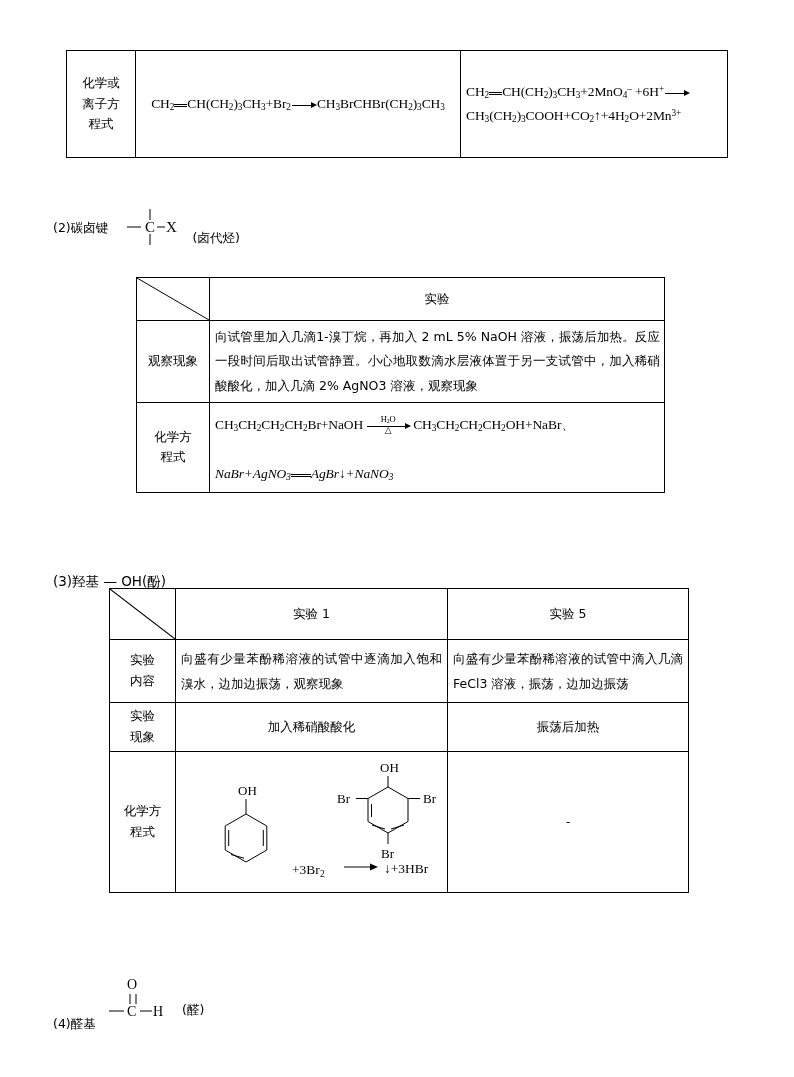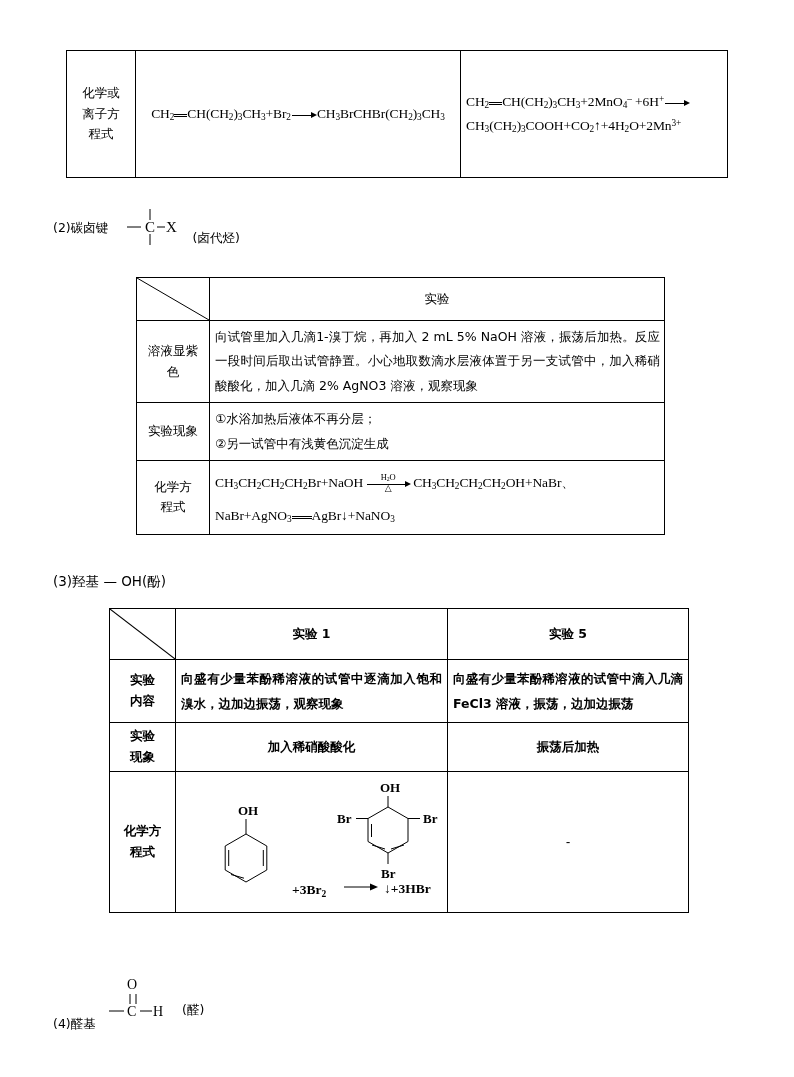--- a/index.html
+++ b/index.html
@@ -190,21 +190,21 @@
     text-align: center;
     font-family: "Liberation Serif", serif;
     font-size: 13px;
   }
 </style>
 </head>
 <body>
 
 <div class="page">
 
-  <table class="chem" style="left:66px; top:50px; width:661px; height:128px;">
+  <table class="chem" style="left:66px; top:50px; width:661px; height:108px;">
     <colgroup>
         <col style="width:69px">
         <col style="width:325px">
         <col style="width:267px">
       </colgroup>
     <tbody>
       <tr>
         <td class="lbl">
           <div>化学或</div>
           <div>离子方</div>
@@ -245,50 +245,43 @@
       <tr>
         <td class="diag" style="height:36px;">
           <svg viewBox="0 0 73 36" preserveAspectRatio="none">
             <line x1="0" y1="0" x2="73" y2="36" stroke="#000" stroke-width="1" vector-effect="non-scaling-stroke"></line>
           </svg>
           <span></span>
         </td>
         <td class="lbl ctr">实验</td>
       </tr>
       <tr>
-        <td class="lbl">溶液显紫色</td>
+        <td class="lbl">观察现象</td>
         <td class="cn just" style="line-height:1.95; padding:4px 4px 4px 5px;">
           <span>向试管里加入几滴1-溴丁烷，再加入 2 mL 5% NaOH 溶液，振荡后加热。反应一段时间后取出试管静置。小心地取数滴水层液体置于另一支试管中，加入稀硝酸酸化，加入几滴 2% AgNO3 溶液，观察现象</span>
-        </td>
-      </tr>
-      <tr>
-        <td class="lbl">实验现象</td>
-        <td class="cn" style="line-height:1.95; padding:4px 4px 4px 5px;">
-          <div>①水浴加热后液体不再分层；</div>
-          <div>②另一试管中有浅黄色沉淀生成</div>
         </td>
       </tr>
       <tr>
         <td class="lbl">
           <div>化学方</div>
           <div>程式</div>
         </td>
         <td style="padding:8px 4px 6px 5px;">
           <div class="f" style="line-height:2.0;">
             <span>CH<sub>3</sub>CH<sub>2</sub>CH<sub>2</sub>CH<sub>2</sub>Br+NaOH</span><span class="condarrow"><span class="above">H<sub>2</sub>O</span><span class="bar"></span><span class="head"></span><span class="below">△</span></span><span>CH<sub>3</sub>CH<sub>2</sub>CH<sub>2</sub>CH<sub>2</sub>OH+NaBr、</span>
           </div>
-          <div class="f" style="margin-top:9px;">NaBr+AgNO<sub>3</sub><span class="eqline"></span>AgBr↓+NaNO<sub>3</sub></div>
+          <div class="f" style="margin-top:25px;font-style:italic;">NaBr+AgNO<sub>3</sub><span class="eqline"></span>AgBr↓+NaNO<sub>3</sub></div>
         </td>
       </tr>
     </tbody>
   </table>
 
   <div class="secline" style="left:53px; top:573px; font-size:13.5px;">(3)羟基 — OH(酚)</div>
 
-  <table class="chem" style="left:109px; top:608px; width:579px;font-weight:bold;">
+  <table class="chem" style="left:109px; top:588px; width:579px;">
     <colgroup>
         <col style="width:66px">
         <col style="width:272px">
         <col style="width:241px">
       </colgroup>
     <tbody>
       <tr>
         <td class="diag" style="height:44px;">
           <svg viewBox="0 0 66 44" preserveAspectRatio="none">
             <line x1="0" y1="0" x2="66" y2="44" stroke="#000" stroke-width="1" vector-effect="non-scaling-stroke"></line>

